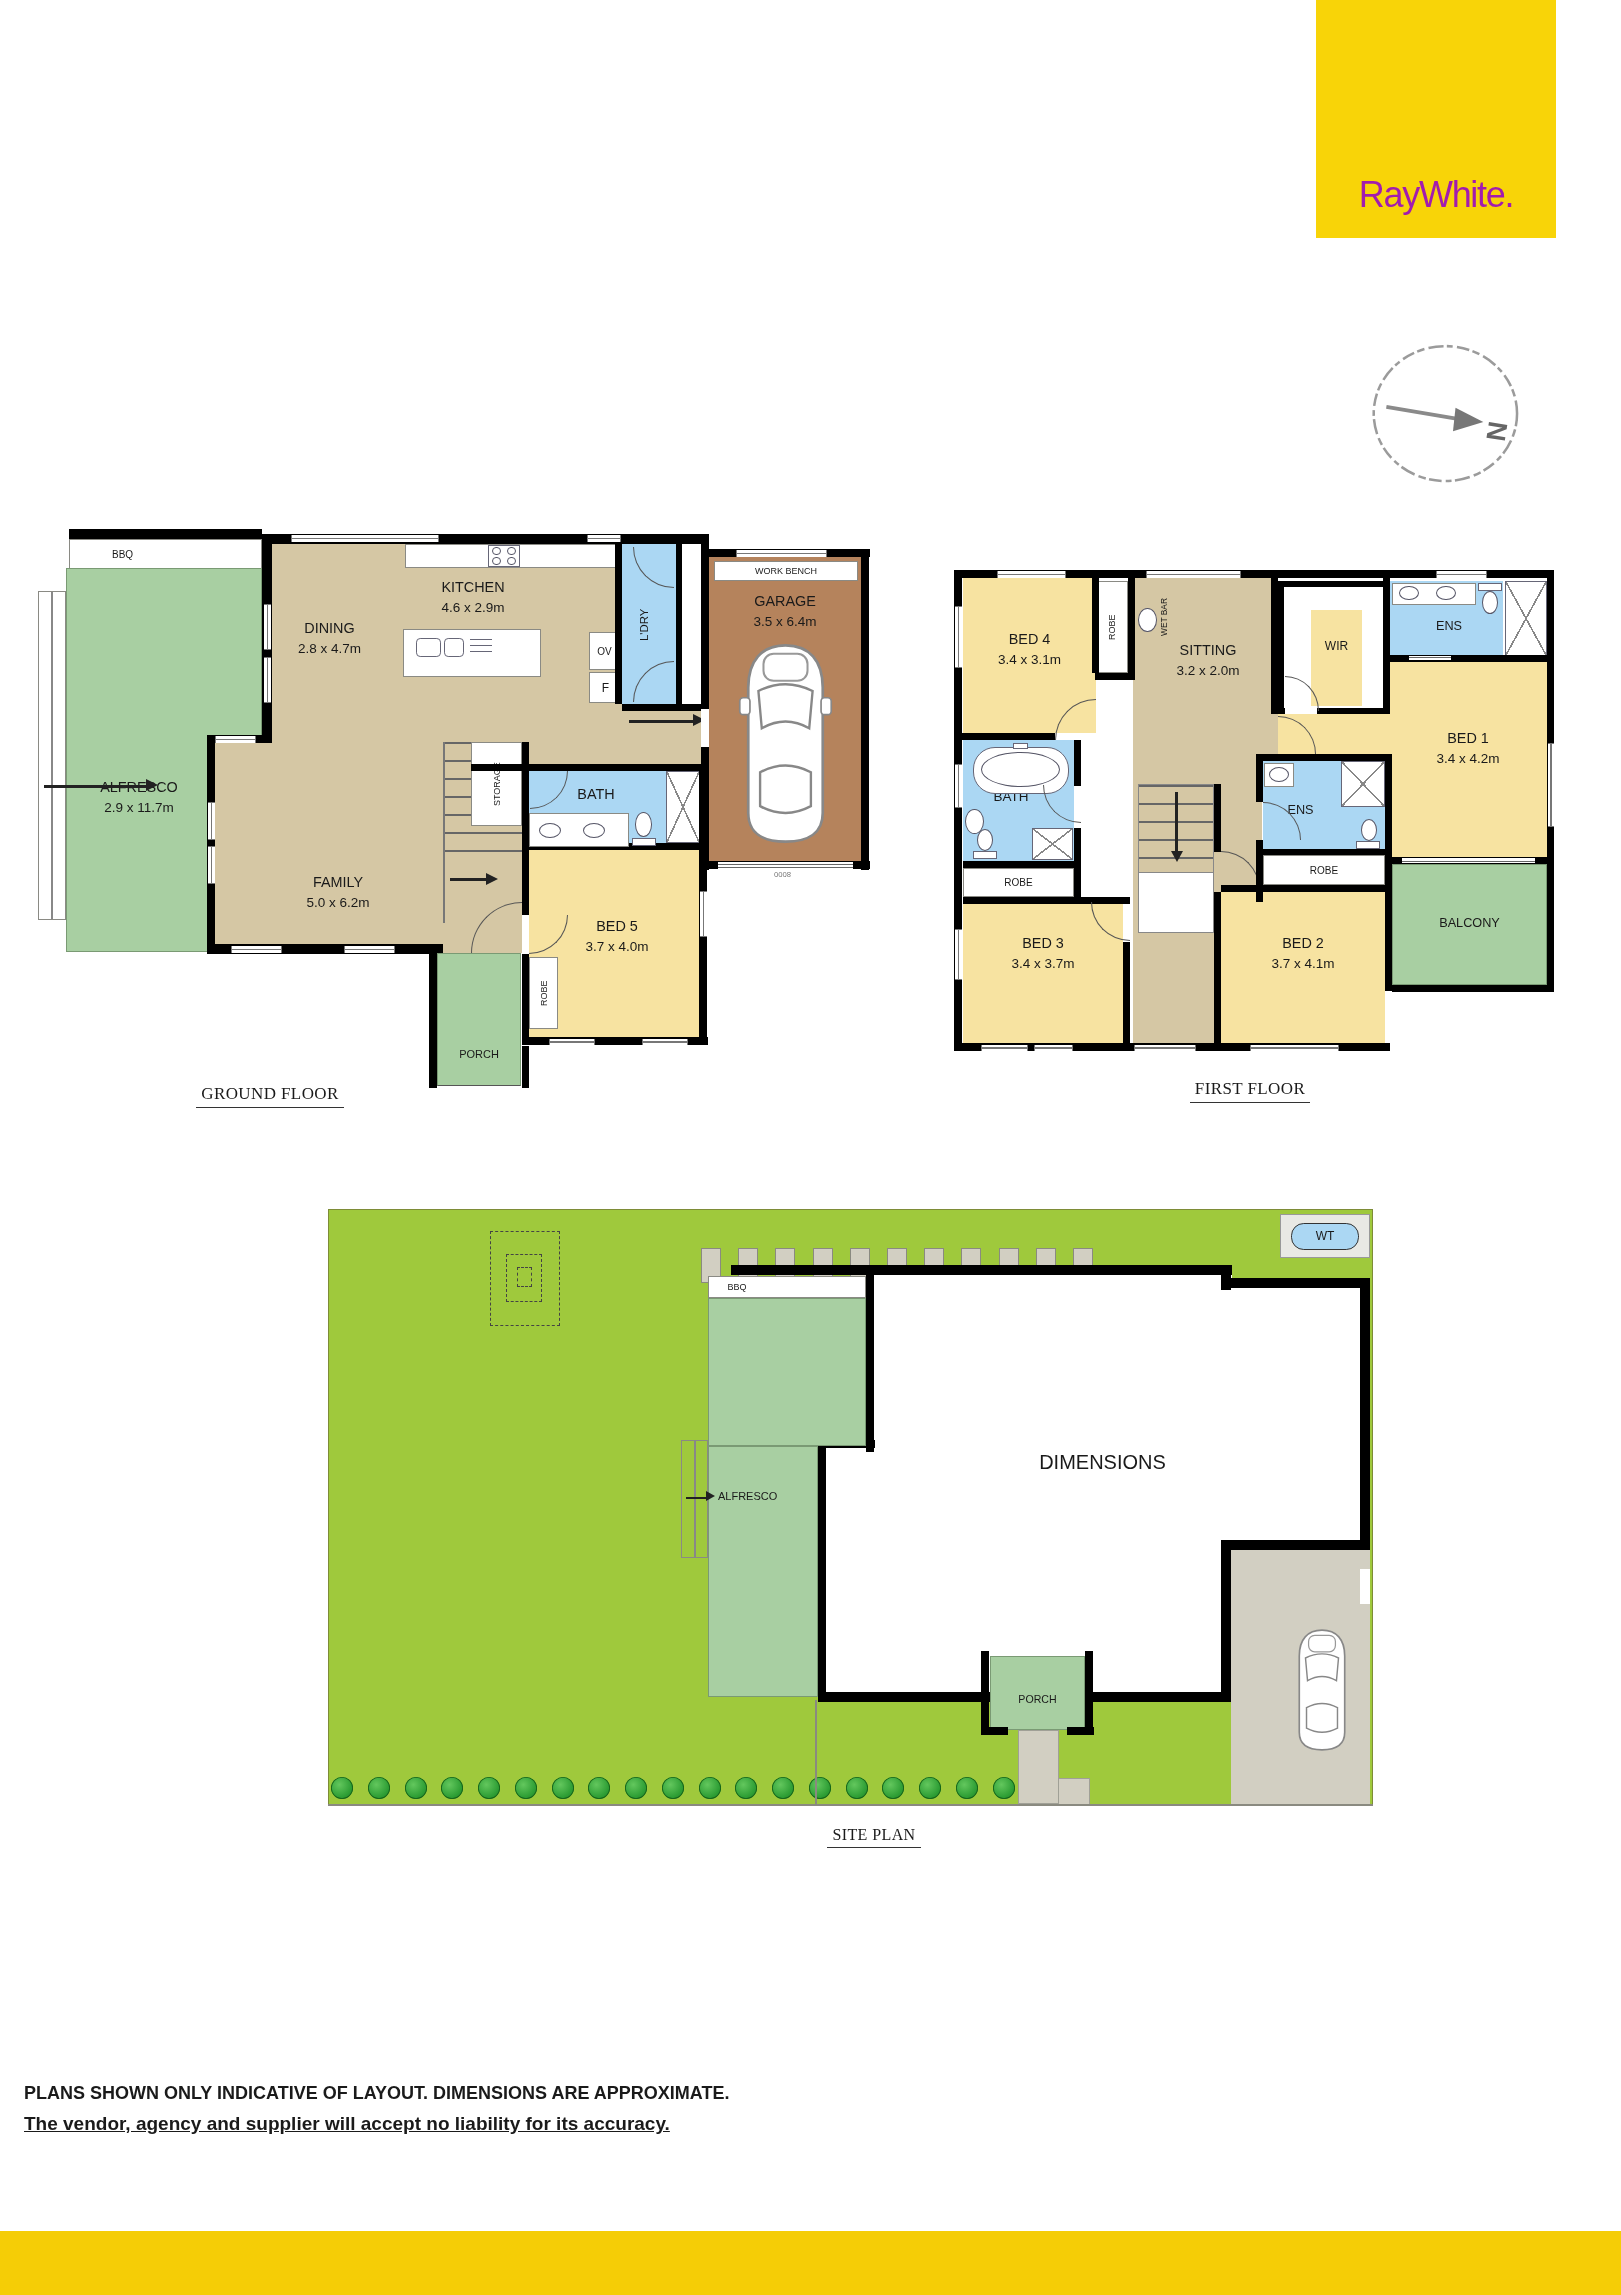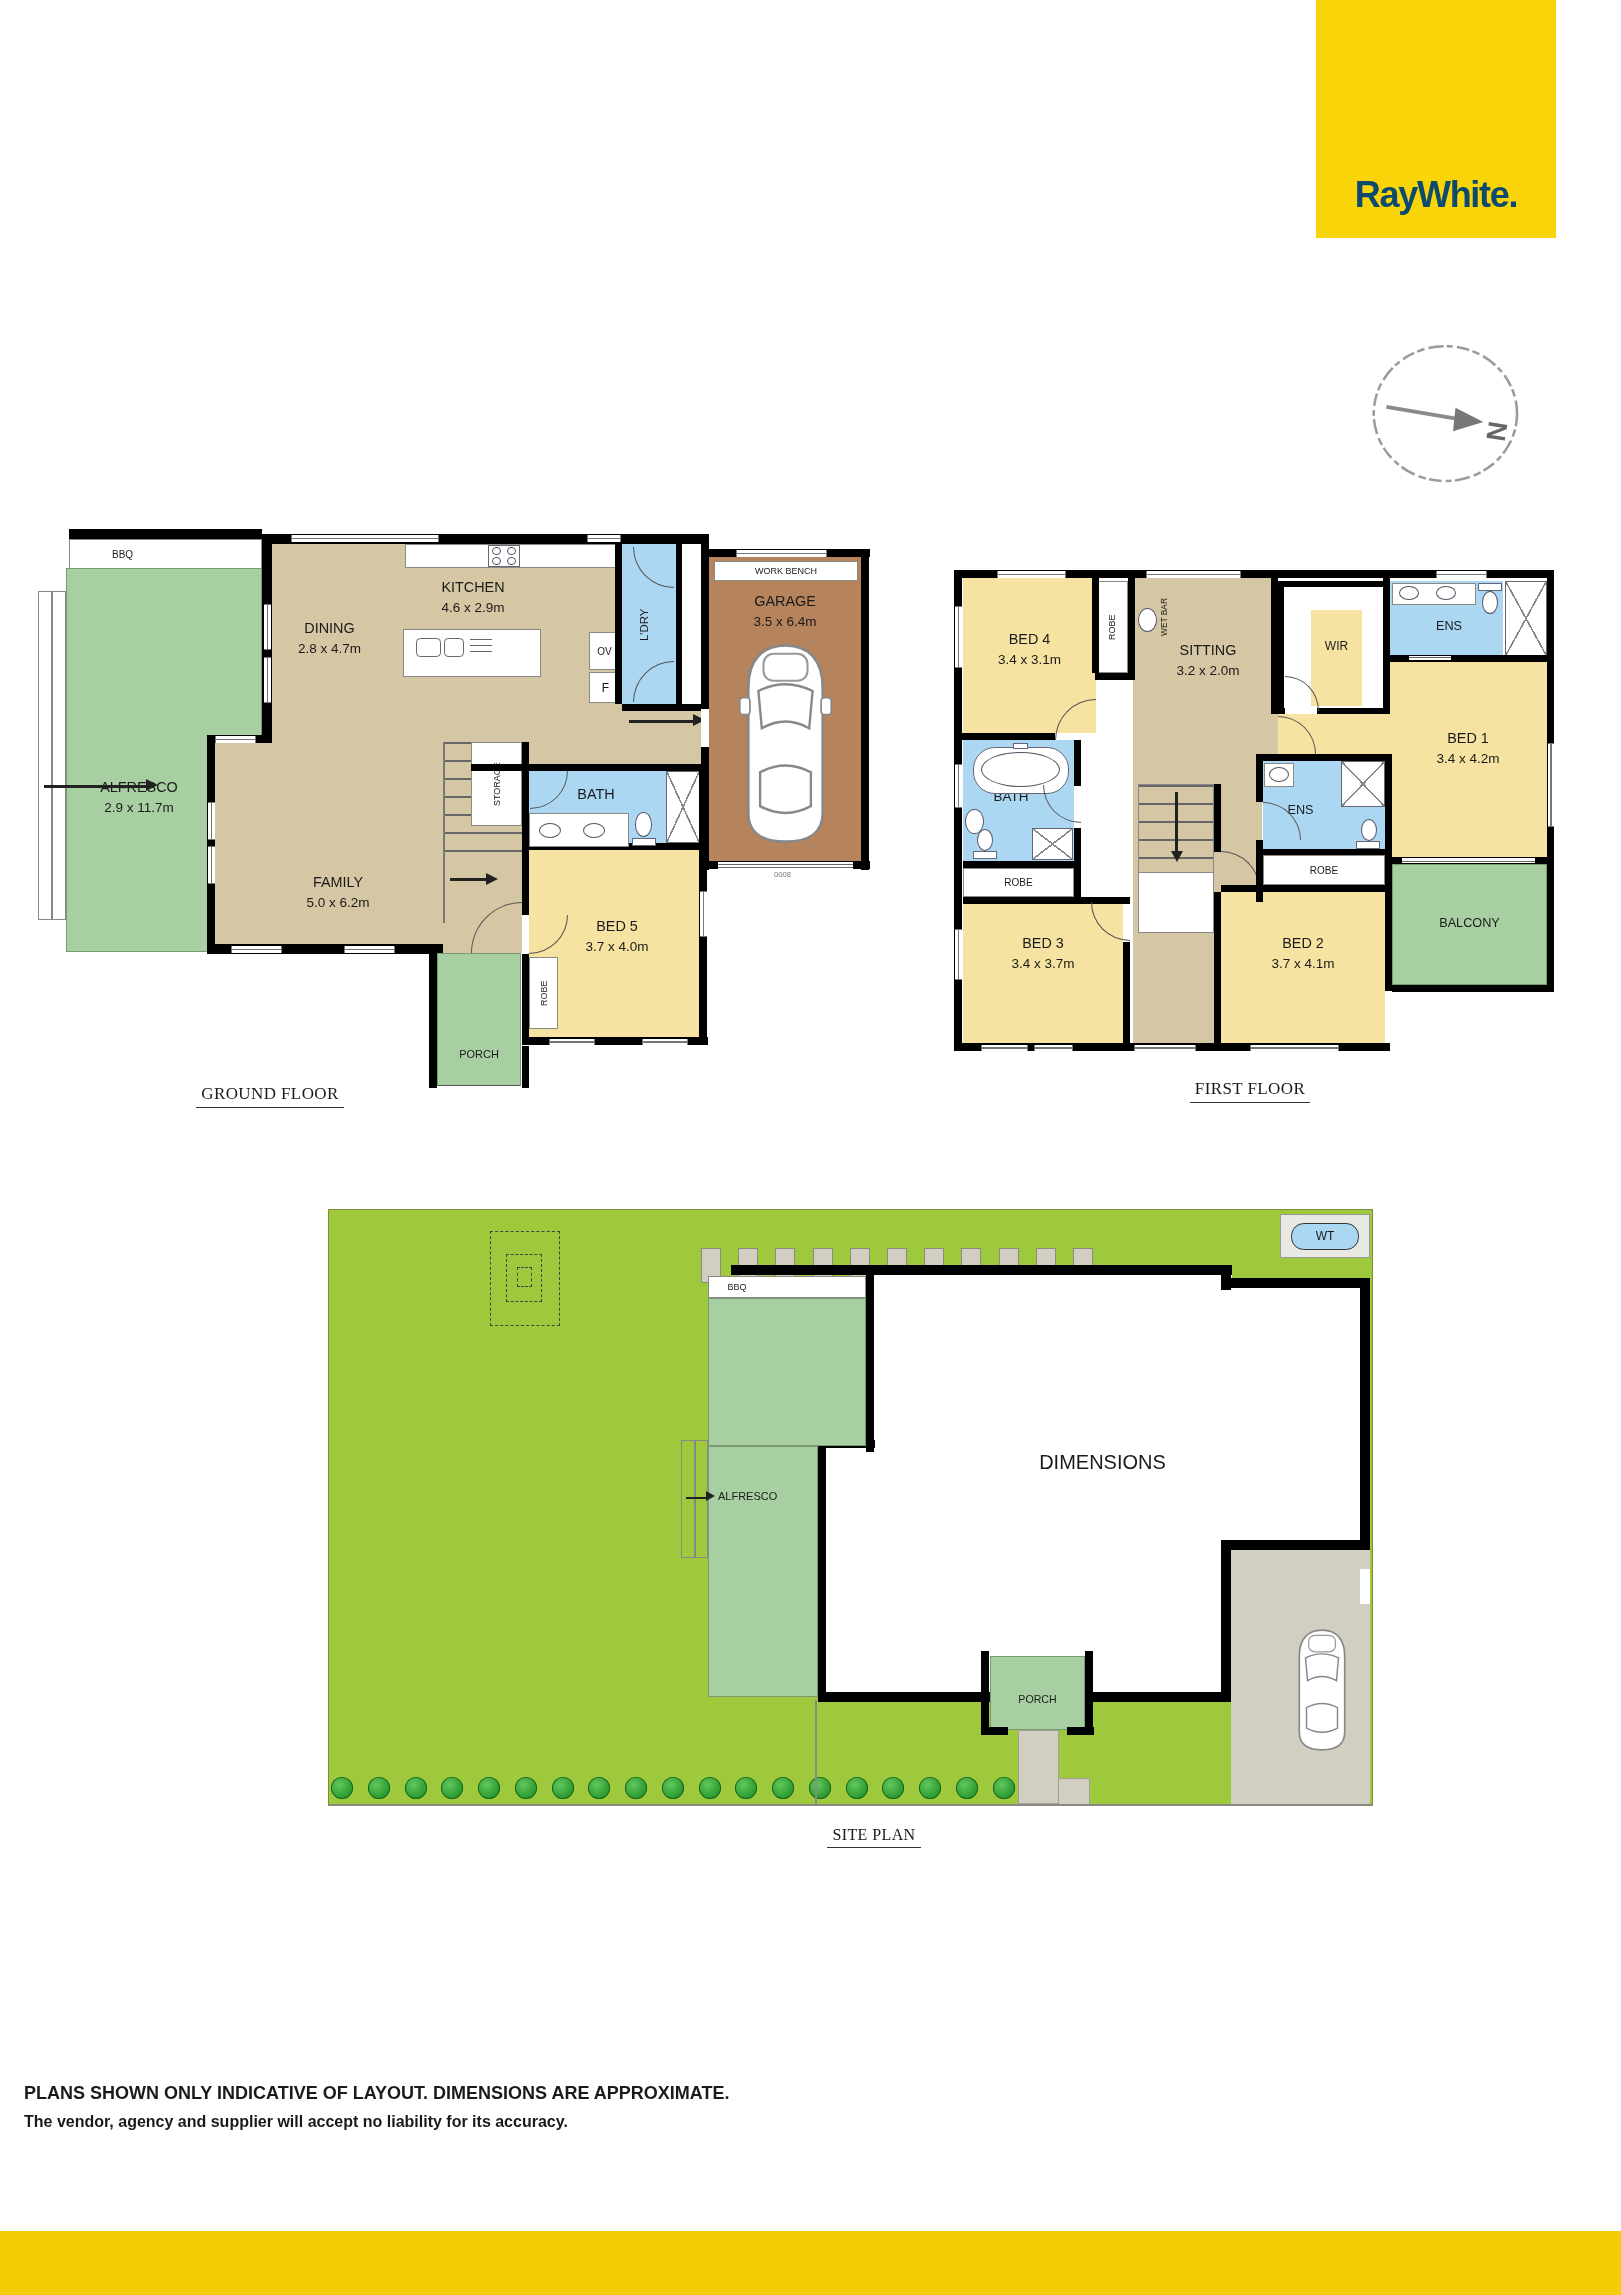--- a/index.html
+++ b/index.html
@@ -43,23 +43,23 @@
   .shower{position:absolute;border:1.3px solid #667;box-sizing:border-box;background:
      linear-gradient(to top right,transparent calc(50% - 0.8px),#888 calc(50% - 0.8px) calc(50% + 0.8px),transparent calc(50% + 0.8px)),
      linear-gradient(to bottom right,transparent calc(50% - 0.8px),#888 calc(50% - 0.8px) calc(50% + 0.8px),transparent calc(50% + 0.8px)),#fff;}
   .burners{position:absolute;border:1.3px solid #667;background:#fff;display:grid;grid-template-columns:1fr 1fr;place-items:center;box-sizing:border-box;}
   .burners i{width:6.8px;height:6.8px;border:1.3px solid #556;border-radius:50%;}
   .arrow-line{background:#222;}
   .ah-r{width:0;height:0;border-top:6.8px solid transparent;border-bottom:6.8px solid transparent;border-left:12.7px solid #222;}
   .ah-d{width:0;height:0;border-left:6px solid transparent;border-right:6px solid transparent;border-top:11px solid #222;}
   .shrub{width:22px;height:22px;border-radius:50%;background:radial-gradient(circle at 38% 35%,#63c75d,#2e9e35 62%,#1c7a26);box-shadow:inset 0 0 0 0.8px #156018;}
   .paver{width:20px;height:35px;background:#D2CFC2;border:0.8px solid #8a8a80;box-sizing:border-box;}
-  #logo-text{position:absolute;bottom:22px;width:100%;text-align:center;font-size:36px;font-weight:700;letter-spacing:-1.3px;color:#0c4a6e;}
+  #logo-text{position:absolute;bottom:22px;width:100%;text-align:center;font-size:36px;font-weight:400;letter-spacing:-1.3px;color:#a21caf;}
   .foot1{font-weight:700;font-size:18px;}
-  .foot23{font-weight:600;font-size:16px;}
+  .foot23{font-weight:600;font-size:19px;text-decoration:underline;}
   .addr{font-family:"Liberation Serif",serif;font-weight:700;font-size:38px;letter-spacing:-0.4px;}
 </style>
 </head>
 <body>
 
 <div id="canvas">
 
   <div class="abs" style="left:1316px;top:0;width:240px;height:238px;background:#F8D408;">
     <span id="logo-text">RayWhite.</span>
   </div>

